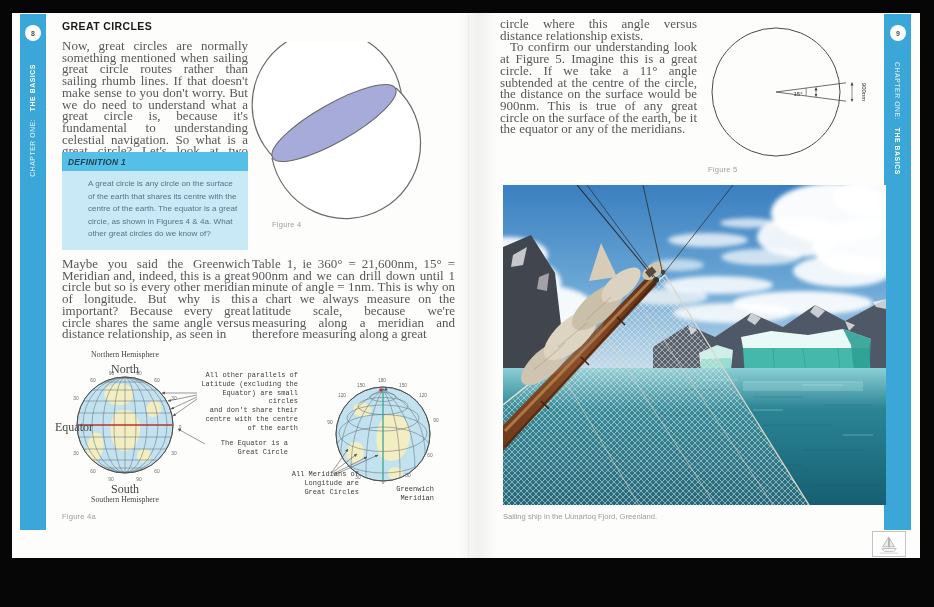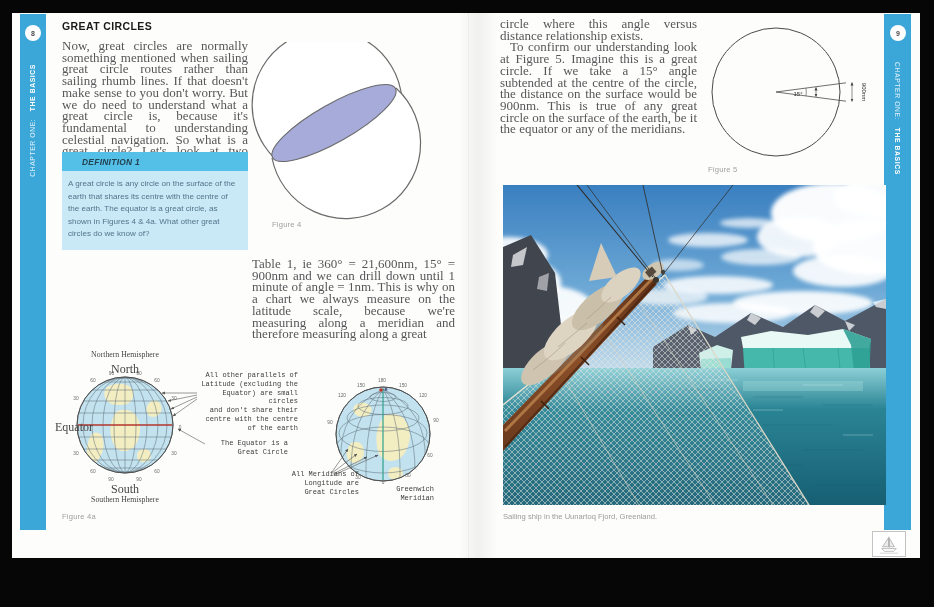--- a/index.html
+++ b/index.html
@@ -25,23 +25,23 @@
 
   
   .heading{position:absolute;font-size:10.5px;font-weight:bold;color:#191919;letter-spacing:.4px;}
   .bodytext{position:absolute;font-family:"Liberation Serif",serif;font-size:13px;
             line-height:11.7px;color:#57575a;text-align:justify;}
   .bodytext p{margin:0;}
   .bodytext p.indent{text-indent:10px;}
 
   .defbox{position:absolute;width:186px;}
   .defhead{background:#54c0e8;color:#24414f;font-style:italic;font-weight:bold;
-           font-size:8.4px;padding:5px 9px 4px 20px;letter-spacing:.3px;}
+           font-size:8.4px;padding:5px 9px 4px 6px;letter-spacing:.3px;}
   .defbody{background:#c9e9f7;color:#527589;font-size:8.1px;line-height:12.6px;
-           padding:7px 10px 9px 6px;}
+           padding:7px 10px 9px 26px;}
 
   .figcap{position:absolute;font-size:7.6px;color:#a0a0a0;letter-spacing:.2px;}
   .annot{position:absolute;font-family:Liberation Mono, monospace;font-size:7px;line-height:8.8px;
          color:#3d3d3d;text-align:right;white-space:pre-line;}
   .hemilabel{position:absolute;font-family:"Liberation Serif",serif;font-size:7.8px;color:#454545;
              text-align:center;}
   .hemilabel.small{font-size:12px;}
   .photocap{position:absolute;font-size:7.6px;color:#9b9b9b;}
 
   .cornerbox{position:absolute;left:860px;top:518px;width:32px;height:24px;background:#fff;
@@ -84,20 +84,23 @@
   <div class="heading" style="left:50px;top:7px;">GREAT CIRCLES</div>
   <div class="bodytext" style="left:50px;top:27px;width:186px;">
     <p>Now, great circles are normally something mentioned when sailing great circle routes rather than sailing rhumb lines. If that doesn't make sense to you don't worry. But we do need to understand what a great circle is, because it's fundamental to understanding celestial navigation. So what is a great circle? Let's look at two possible definitions.</p>
   </div>
 
   <div class="defbox" style="left:50px;top:139px;">
     <div class="defhead">DEFINITION 1</div>
     <div class="defbody">A great circle is any circle on the surface of the earth that shares its centre with the centre of the earth. The equator is a great circle, as shown in Figures 4 &amp; 4a. What other great circles do we know of?</div>
   </div>
 
+  <div class="bodytext" style="left:50px;top:245px;width:188px;">
+    <p>Maybe you said the Greenwich Meridian and, indeed, this is a great circle but so is every other meridian of longitude. But why is this important? Because every great circle shares the same angle versus distance relationship, as seen in</p>
+  </div>
   <div class="bodytext" style="left:240px;top:245px;width:203px;">
     <p>Table 1, ie 360° = 21,600nm, 15° = 900nm and we can drill down until 1 minute of angle = 1nm. This is why on a chart we always measure on the latitude scale, because we're measuring along a meridian and therefore measuring along a great</p>
   </div>
 
   <svg class="abs" style="left:238px;top:29px;" width="210" height="185" viewBox="0 0 210 185">
     <path d="M 40,128 A 75 75 0 1 1 152,58" fill="#ffffff" stroke="#6a6a6a" stroke-width="1.2"></path>
     <path d="M 22,116 A 75 75 0 1 0 146,46" fill="#ffffff" stroke="#6a6a6a" stroke-width="1.2"></path>
     <ellipse cx="84" cy="81" rx="70.5" ry="19" transform="rotate(-29.5 84 81)" fill="#a7abd9" stroke="#6a6a6a" stroke-width="1.1"></ellipse>
   </svg>
   <div class="figcap" style="left:260px;top:207px;">Figure 4</div>
@@ -231,21 +234,21 @@
 Great Circle</div>
   <div class="annot" style="left:269px;top:457px;width:78px;">All Meridians of
 Longitude are
 Great Circles</div>
   <div class="annot" style="left:344px;top:472px;width:78px;">Greenwich
 Meridian</div>
   <div class="figcap" style="left:50px;top:499px;">Figure 4a</div>
 
   <div class="bodytext" style="left:488px;top:5px;width:197px;">
     <p>circle where this angle versus distance relationship exists.</p>
-    <p class="indent">To confirm our understanding look at Figure 5. Imagine this is a great circle. If we take a 15° angle subtended at the centre of the circle, the distance on the surface would be 900nm. This is true of any great circle on the surface of the earth, be it the equator or any of the meridians.</p>
+    <p class="indent">To confirm our understanding look at Figure 5. Imagine this is a great circle. If we take a 11° angle subtended at the centre of the circle, the distance on the surface would be 900nm. This is true of any great circle on the surface of the earth, be it the equator or any of the meridians.</p>
   </div>
 
   <svg class="abs" style="left:694px;top:7px;" width="180" height="145" viewBox="0 0 180 145">
     <defs>
       <marker id="ah2" markerWidth="6" markerHeight="6" refX="5" refY="2.5" orient="auto">
         <path d="M0,0 L5.5,2.5 L0,5 Z" fill="#444"></path>
       </marker>
       <marker id="ah2s" markerWidth="6" markerHeight="6" refX="0.5" refY="2.5" orient="auto">
         <path d="M5.5,0 L0,2.5 L5.5,5 Z" fill="#444"></path>
       </marker>

